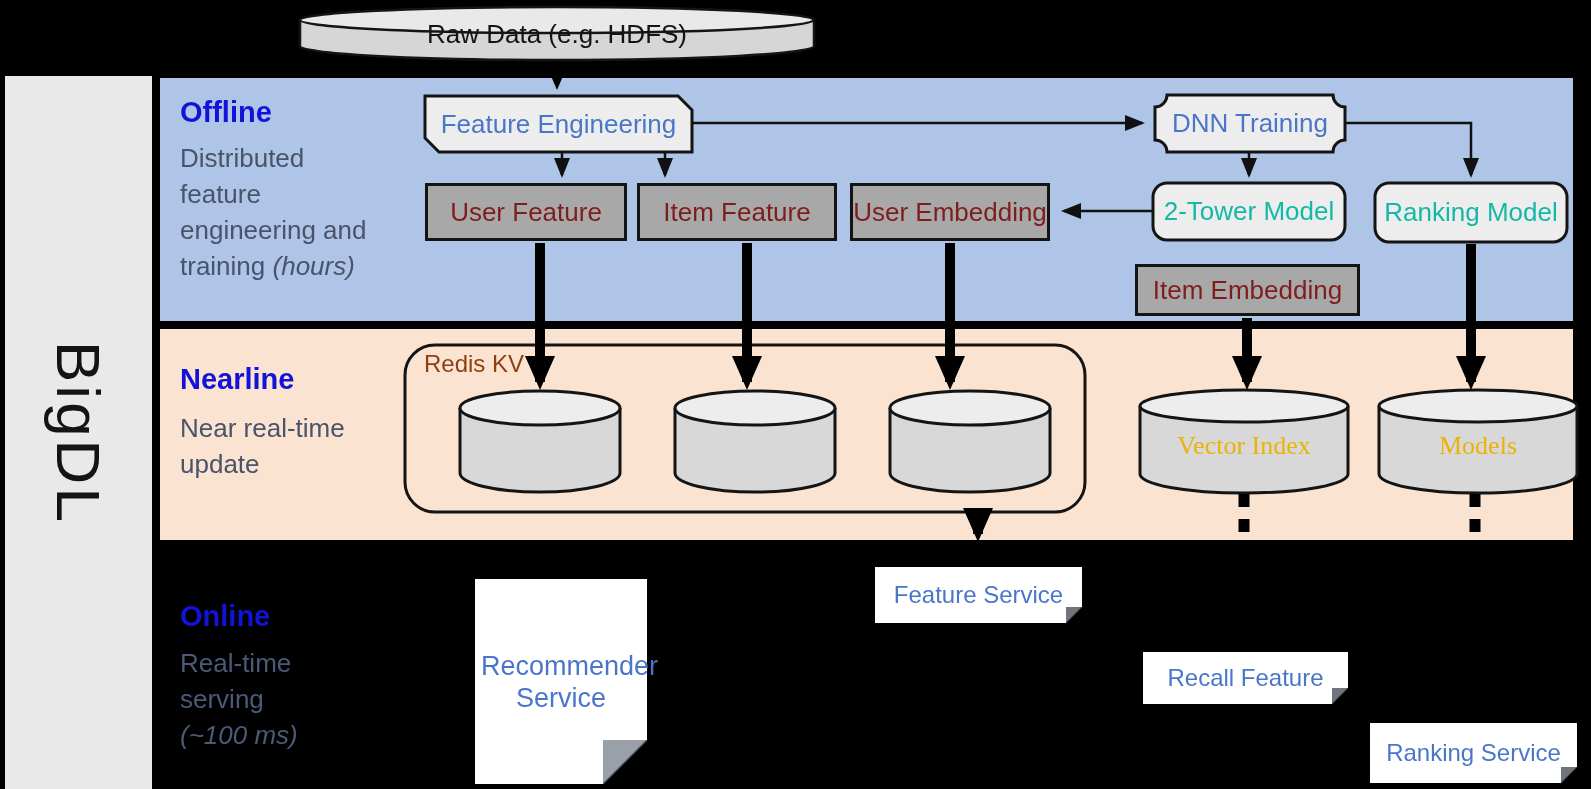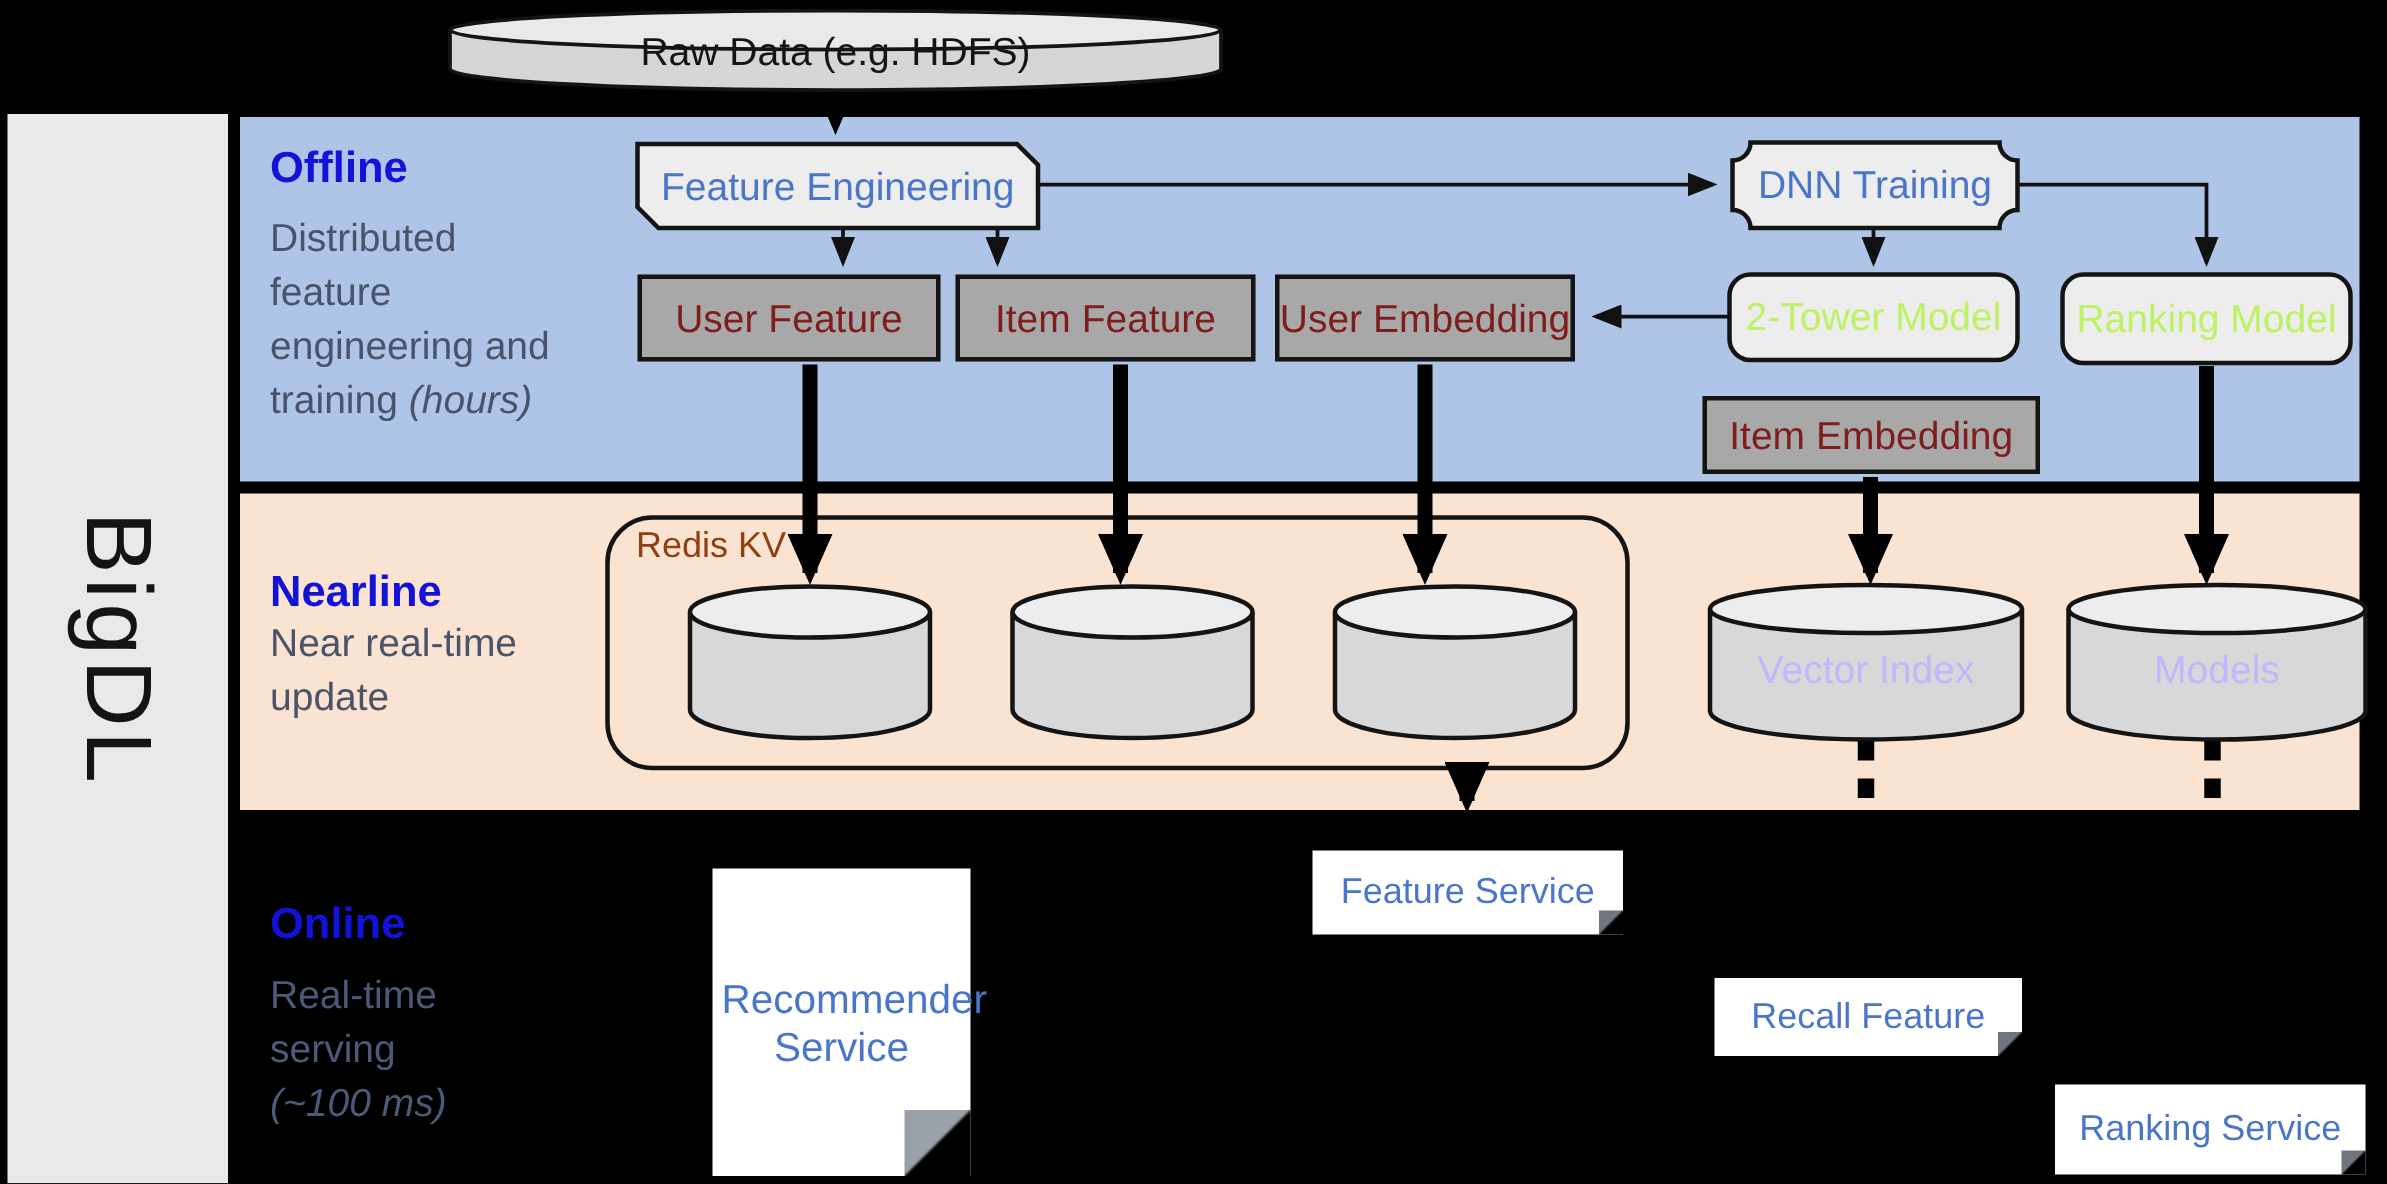--- a/index.html
+++ b/index.html
@@ -18,22 +18,22 @@
   .sec-head { position:absolute; left:180px; font-size:29px; font-weight:600; color:#1212d8; }
   .sec-sub  { position:absolute; left:180px; font-size:26px; color:#49536a; line-height:36px; }
   .sec-sub.on-black { color:#4c5a78; }
   .ln { display:block; }
   
   .graybox { position:absolute; box-sizing:border-box; background:#a8a8a8; border:3px solid #141414;
              display:flex; align-items:center; justify-content:center; font-size:26px; color:#7f1d1d; }
   .shapelabel { position:absolute; display:flex; align-items:center; justify-content:center;
                 font-size:26px; }
   .txt-blue  { color:#4a76c9; }
-  .txt-green { color:#bef264; }
-  .txt-brown { color:#c4b5fd; }
+  .txt-green { color:#14b8a6; }
+  .txt-brown { color:#eab308;font-family:Liberation Serif, serif; }
   .redis-label { position:absolute; font-size:24px; color:#8f4012; }
   
   .doc { position:absolute; background:#ffffff; display:flex; align-items:center; justify-content:center;
          text-align:center; font-size:24px; color:#4a76c9; line-height:32px; }
   .fold { position:absolute; right:0; bottom:0;
           background:linear-gradient(135deg,#9aa0a8 0%,#9aa0a8 48%,#000 52%,#000 100%); }
   .fold-sm { width:16px; height:16px;
           background:linear-gradient(135deg,#70757d 0%,#70757d 46%,#000 54%,#000 100%); }
   .fold-lg { width:44px; height:44px; }
   svg { position:absolute; left:0; top:0; pointer-events:none; }
@@ -121,21 +121,21 @@
   <div class="shapelabel" style="left:300px;top:16px;width:514px;height:36px;color:#141414;">Raw Data (e.g. HDFS)</div>
 
   <div class="sec-head" style="top:96px;">Offline</div>
   <div class="sec-sub" style="top:140px;">
     <span class="ln">Distributed</span>
     <span class="ln">feature</span>
     <span class="ln">engineering and</span>
     <span class="ln"><span>training</span> <i>(hours)</i></span>
   </div>
 
-  <div class="sec-head" style="top:363px;margin-top:16px;">Nearline</div>
+  <div class="sec-head" style="top:363px;">Nearline</div>
   <div class="sec-sub" style="top:410px;">
     <span class="ln">Near real-time</span>
     <span class="ln">update</span>
   </div>
 
   <div class="sec-head" style="top:600px;">Online</div>
   <div class="sec-sub on-black" style="top:645px;">
     <span class="ln">Real-time</span>
     <span class="ln">serving</span>
     <i class="ln">(~100 ms)</i>

